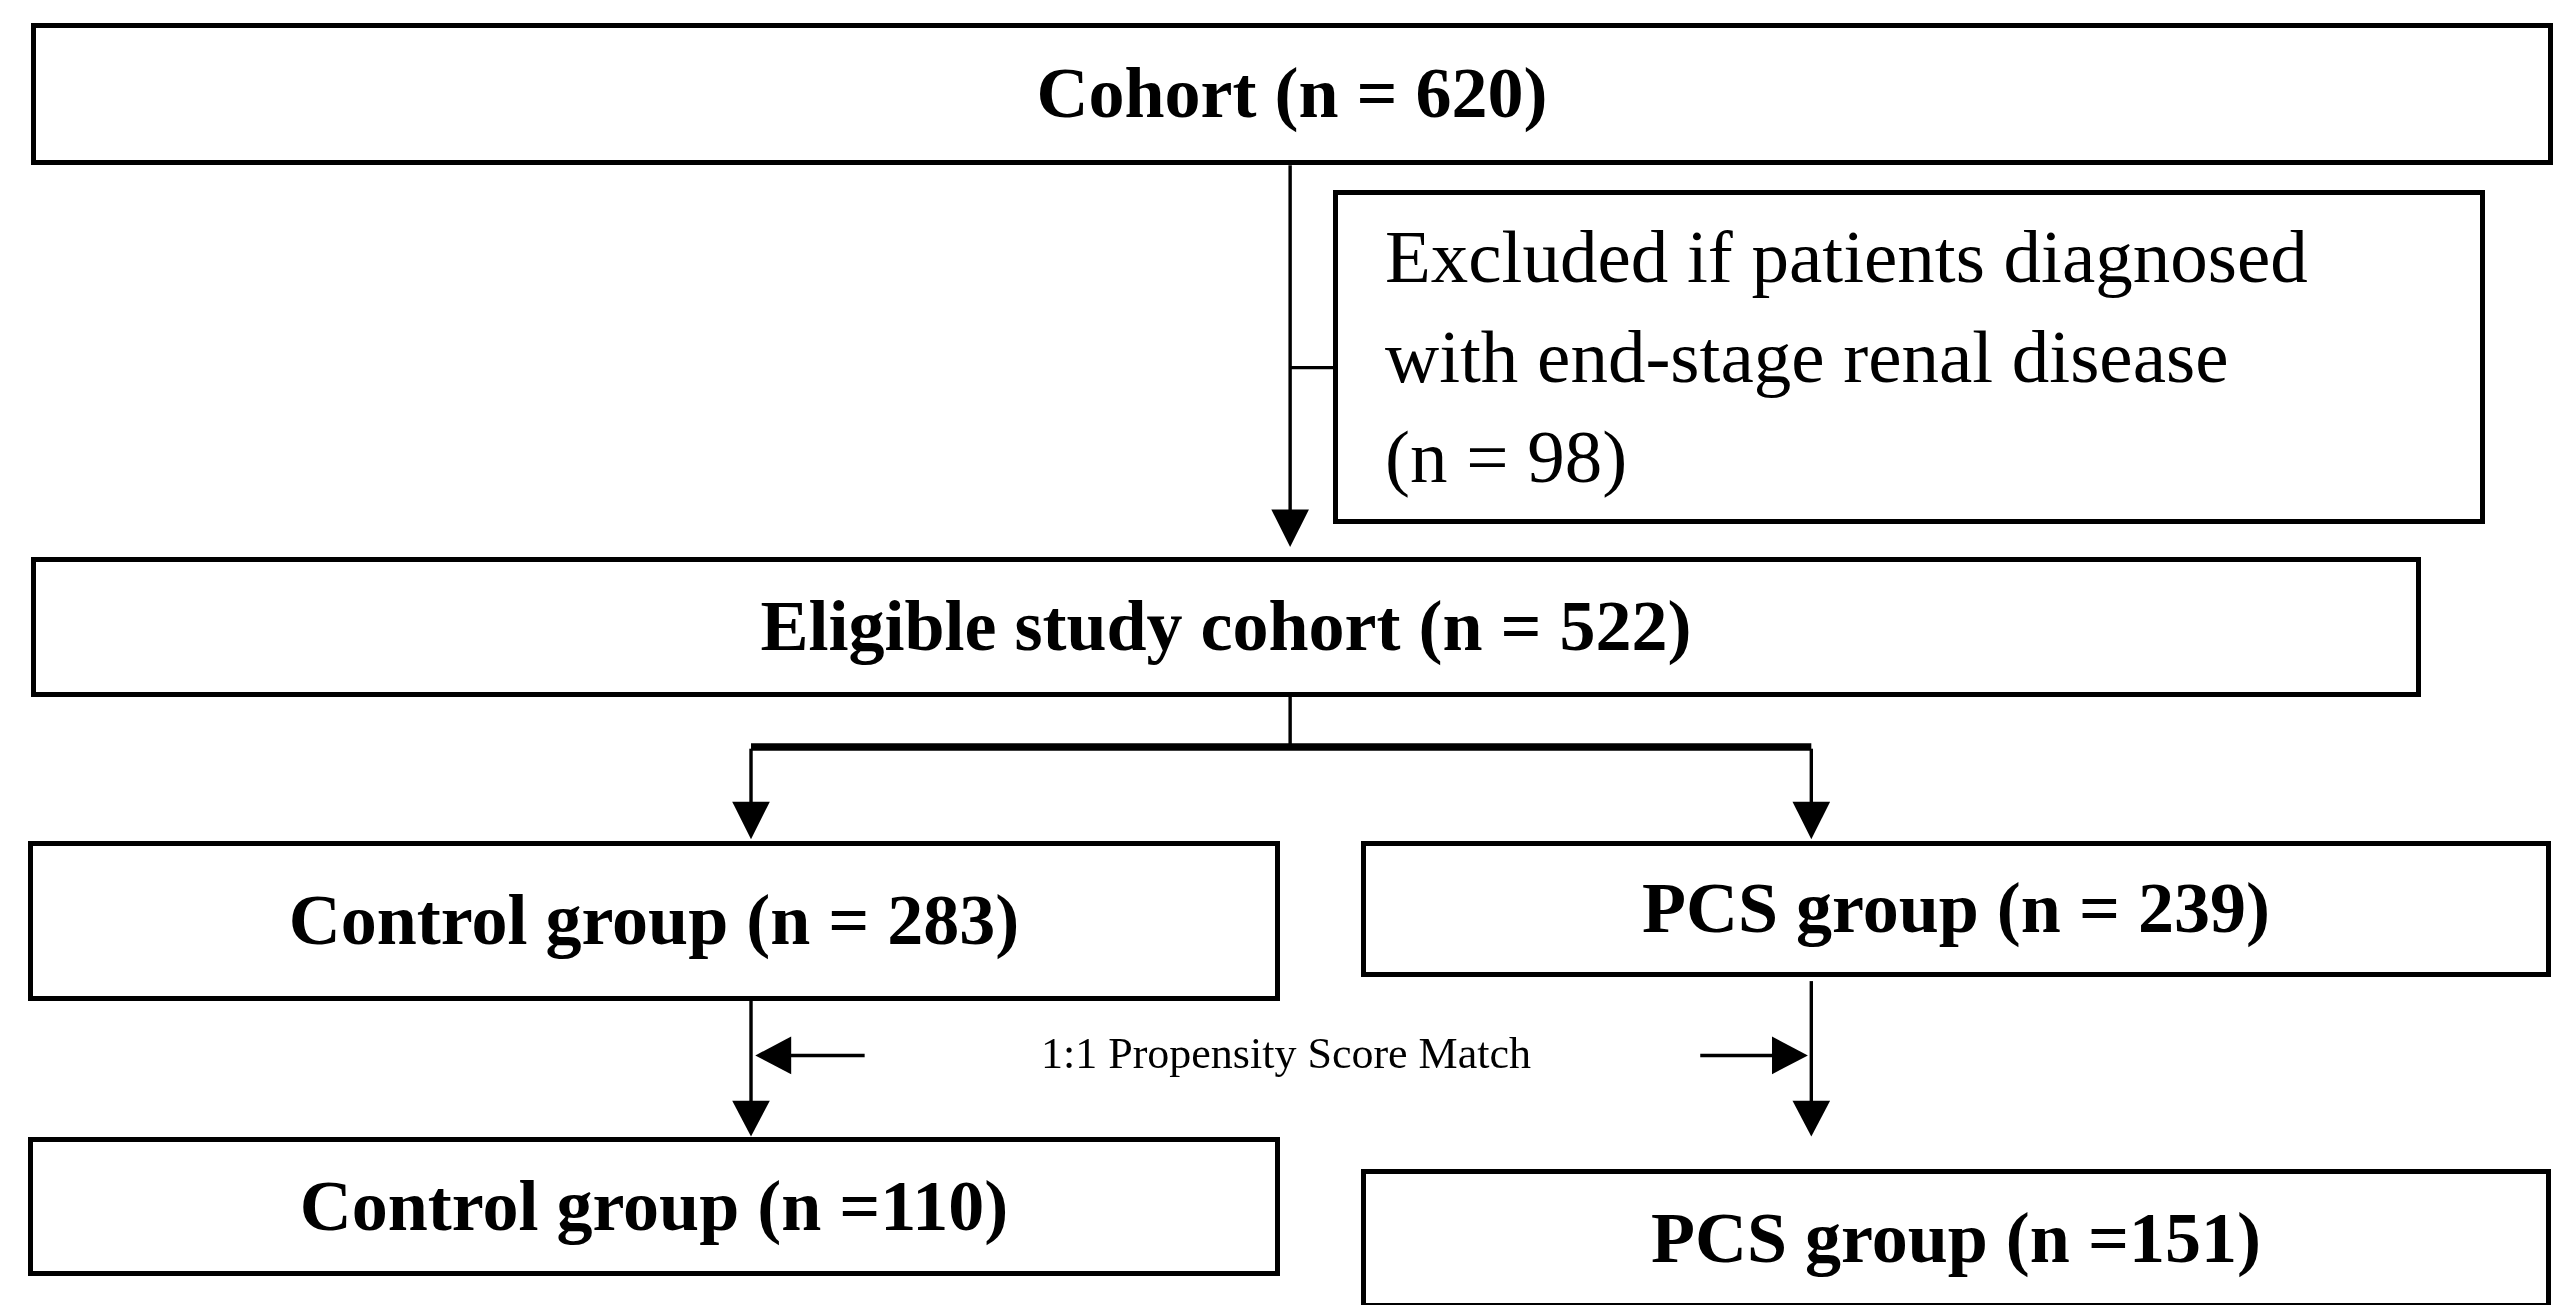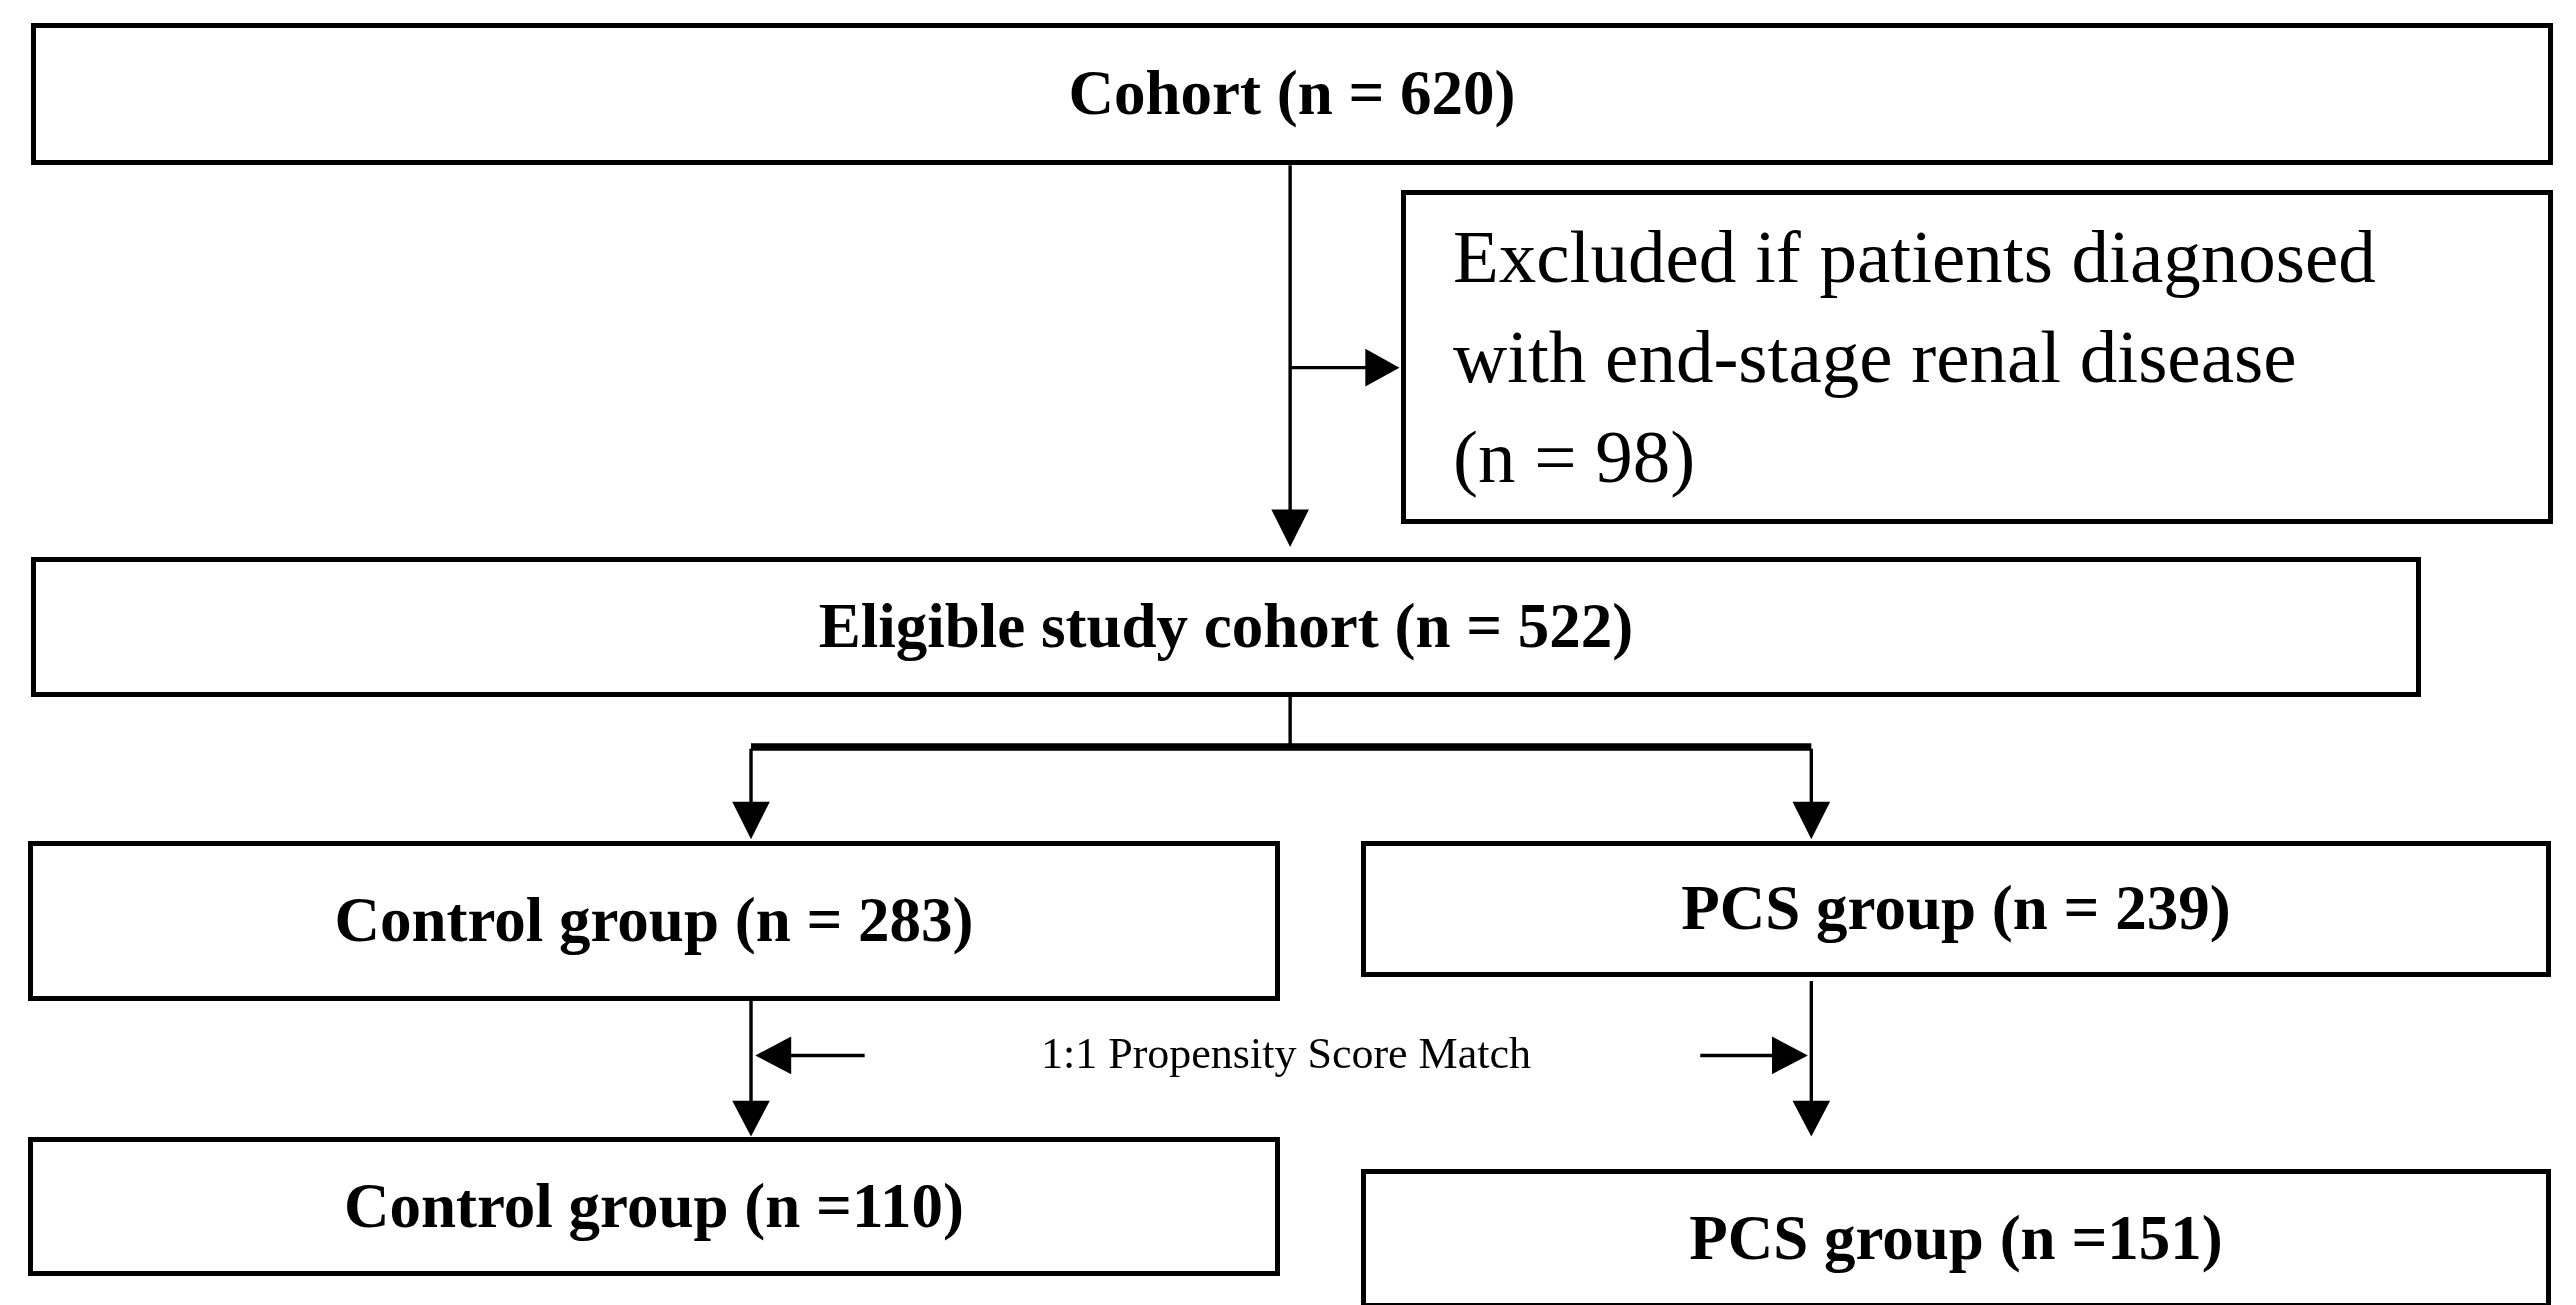--- a/index.html
+++ b/index.html
@@ -25,26 +25,26 @@
     align-items: center;
     justify-content: center;
     text-align: center;
   }
   .box .lbl {
     display: block;
     line-height: 1.1;
   }
   .bold-label {
     font-weight: bold;
-    font-size: 63px;
+    font-size: 72px;
   }
   .box-cohort   { left: 31px;   top: 23px;   width: 2522px; height: 142px; }
   .box-eligible { left: 31px;   top: 537px;  width: 2390px; height: 140px; margin-top: 20px; }
   .box-excluded {
-    left: 1401px; top: 190px; width: 1152px; height: 334px;
+    left: 1333px; top: 190px; width: 1152px; height: 334px;
     justify-content: flex-start;
     text-align: left;
     padding-left: 47px;
     padding-right: 33px;
   }
   .box-excluded .lbl {
     font-size: 75px;
     font-weight: normal;
     line-height: 100px;
     white-space: pre-line;

